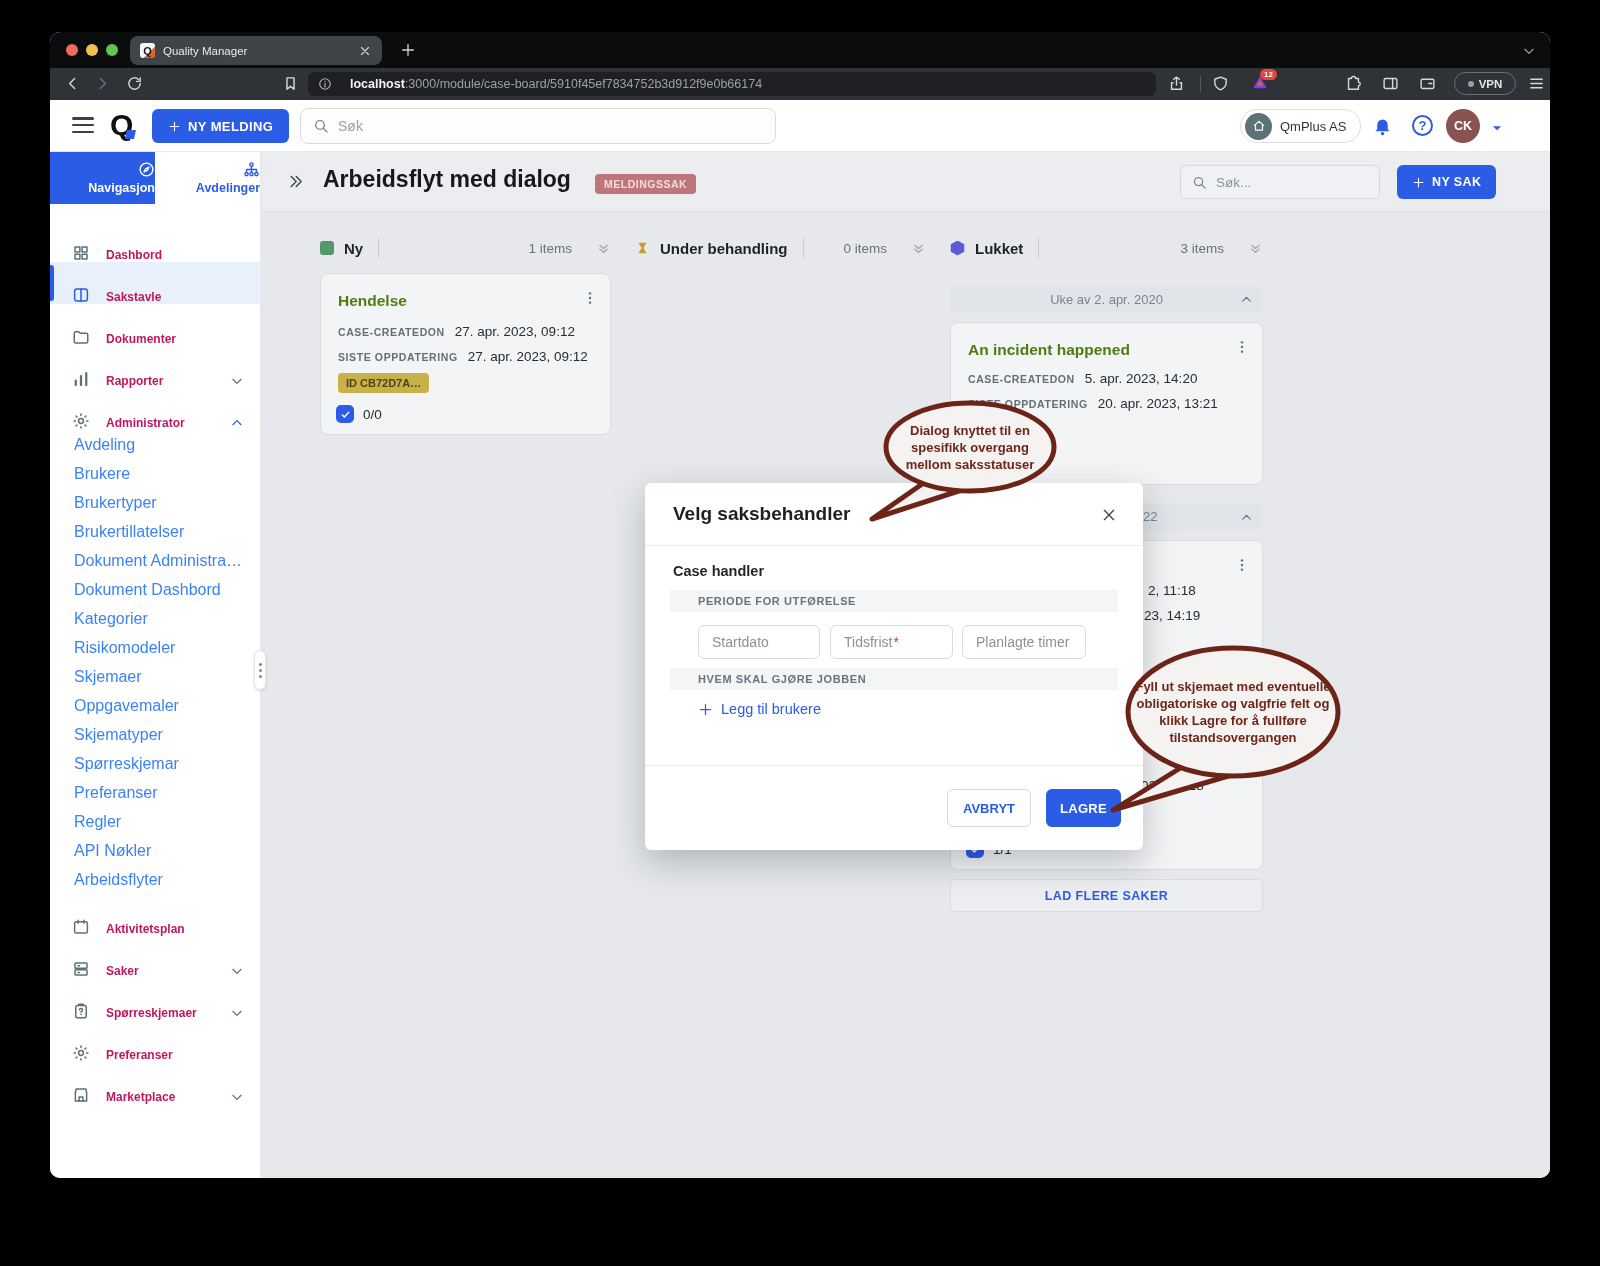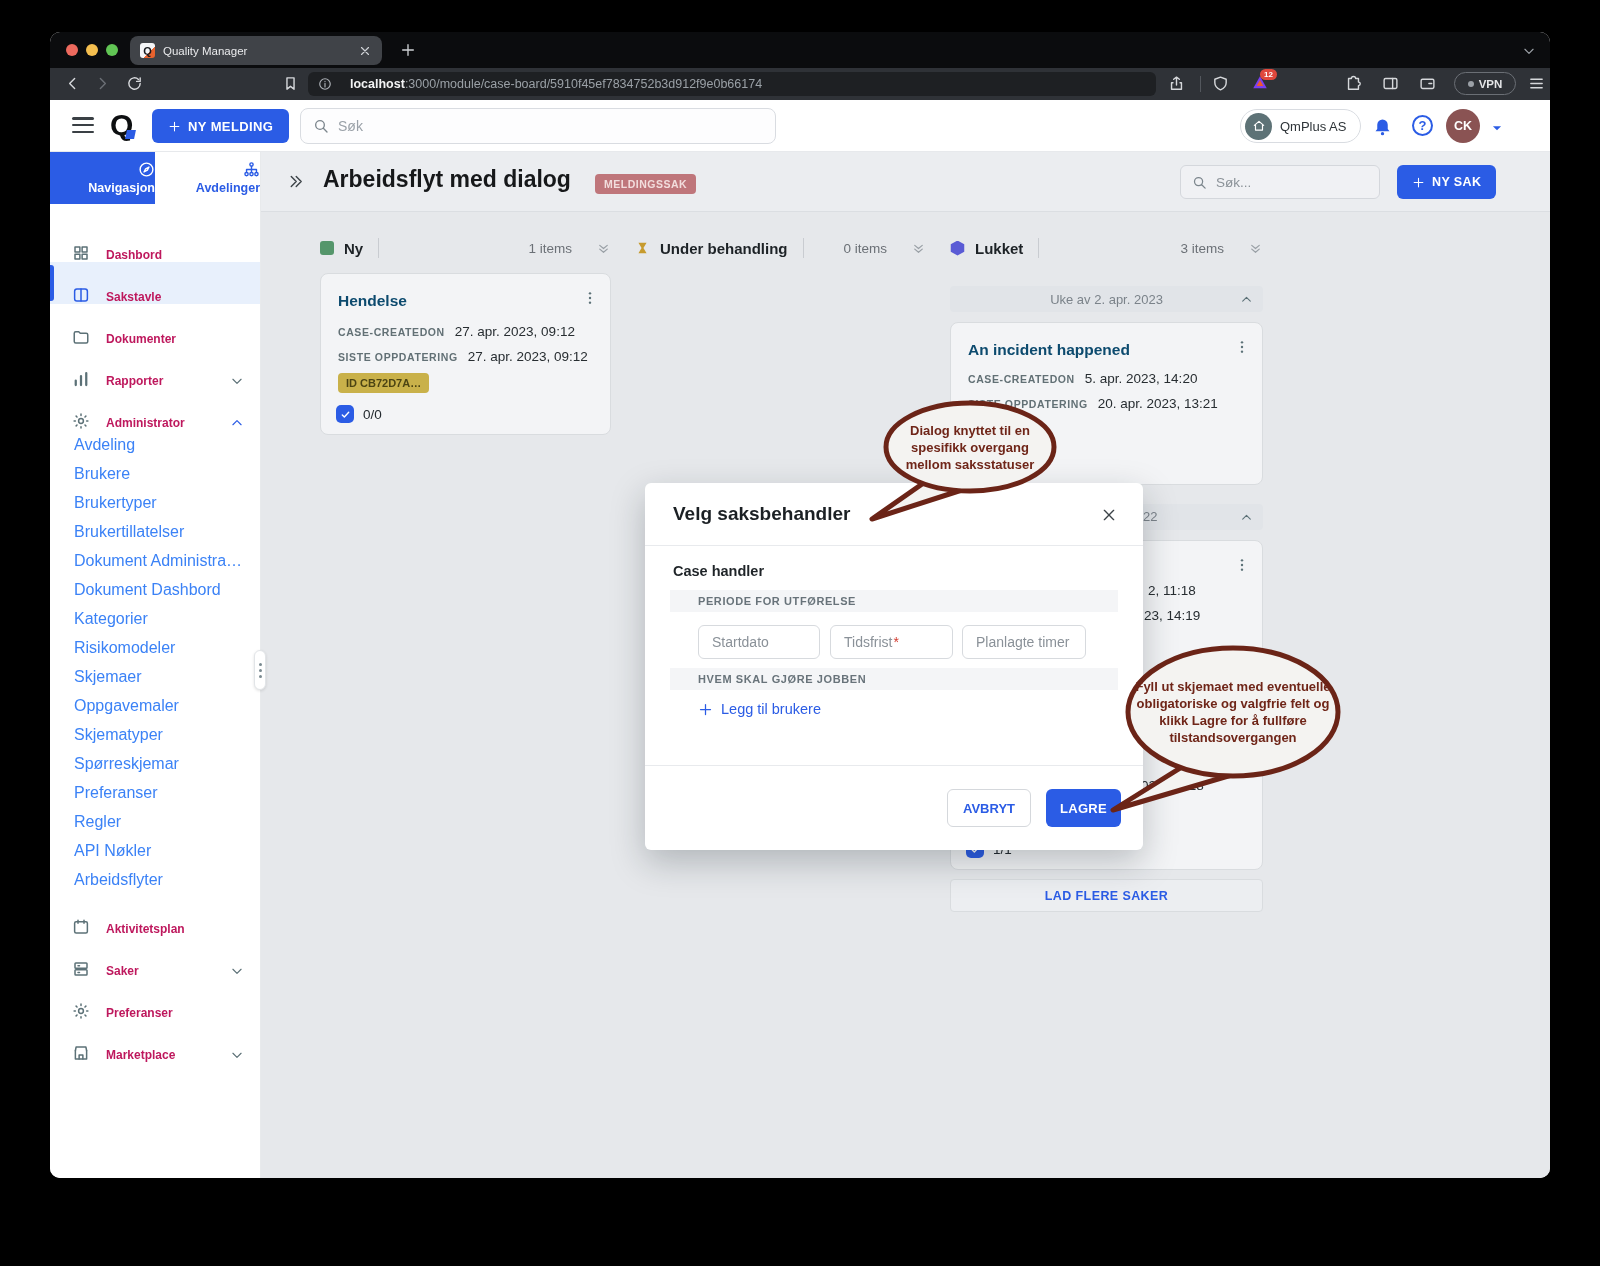--- a/index.html
+++ b/index.html
@@ -92,21 +92,21 @@
   .colhead{display:flex;align-items:center;height:26px;gap:10px}
   .colname{font-size:15px;font-weight:700;color:#1d2226}
   .coldiv{width:1px;height:20px;background:#c9ccd1;margin-left:5px}
   .colcount{margin-left:auto;font-size:13.5px;color:#6b7076}
   .dblchev{width:15px;height:15px;color:#9aa0a6;margin-left:14px;cursor:pointer}
   .sq-green{width:14px;height:14px;border-radius:3px;background:#55966b}
   .hexa{width:15px;height:15px;background:#5a5bd5;clip-path:polygon(50% 0,95% 25%,95% 75%,50% 100%,5% 75%,5% 25%)}
   .hrglass{width:15px;height:16px;color:#c79b2e}
 
   .card{background:#f3f4f6;border:1px solid #d9dcdf;border-radius:8px;position:relative;cursor:pointer}
-  .card .ttl{position:absolute;left:17px;top:18px;font-size:15.5px;font-weight:700;color:#0c4a6e}
+  .card .ttl{position:absolute;left:17px;top:18px;font-size:15.5px;font-weight:700;color:#4d7c0f}
   .kebab{position:absolute;right:12px;top:16px;width:16px;height:16px;color:#5c7177;cursor:pointer}
   .crow{position:absolute;left:17px;display:flex;align-items:center;gap:10px;white-space:nowrap}
   .clab{font-size:10.5px;font-weight:700;color:#627075;letter-spacing:.6px}
   .cval{font-size:13.5px;color:#272d31}
   .idbadge{position:absolute;left:17px;background:#c9b14a;color:#4c4413;font-size:11px;font-weight:700;border-radius:4px;padding:4px 8px}
   .ckbox{width:18px;height:18px;border-radius:5px;background:#2b5ce5;color:#fff;display:flex;align-items:center;justify-content:center;flex:none}
   .ckbox svg{width:11px;height:11px}
   .ckrow{position:absolute;left:15px;display:flex;align-items:center;gap:9px;font-size:13.5px;color:#23292e}
   .ghead{height:26px;background:#e1e4e8;border-radius:4px;position:relative;display:flex;align-items:center;justify-content:center;font-size:13px;color:#7b838a;cursor:pointer}
   .ghead .chev{position:absolute;right:10px;width:13px;height:13px;color:#5c7177}
@@ -341,20 +341,32 @@
               </svg>
             <span>Aktivitetsplan</span>
           </div>
           <div class="sbrow">
             <svg class="ic" viewBox="0 0 24 24">
                 <rect x="4" y="4" width="16" height="7" rx="1"></rect>
                 <rect x="4" y="13" width="16" height="7" rx="1"></rect>
                 <path d="M8 7.5h2M8 16.5h2"></path>
               </svg>
             <span>Saker</span>
+            <svg class="ic chev" viewBox="0 0 24 24">
+                <path d="M5 9l7 7 7-7"></path>
+              </svg>
+          </div>
+          <div class="sbrow">
+            <svg class="ic" viewBox="0 0 24 24">
+                <rect x="5" y="4.5" width="14" height="16.5" rx="2"></rect>
+                <path d="M9 4.5V3h6v1.5"></path>
+                <path d="M10 10.5a2 2 0 1 1 3 1.8c-.6.4-1 .8-1 1.4"></path>
+                <path d="M12 16.2v.3"></path>
+              </svg>
+            <span>Spørreskjemaer</span>
             <svg class="ic chev" viewBox="0 0 24 24">
                 <path d="M5 9l7 7 7-7"></path>
               </svg>
           </div>
           <div class="sbrow">
             <svg class="ic" viewBox="0 0 24 24">
                 <circle cx="12" cy="12" r="3.2"></circle>
                 <path d="M12 4.5V2.8M12 21.2v-1.7M4.5 12H2.8M21.2 12h-1.7M6.7 6.7 5.5 5.5M18.5 18.5l-1.2-1.2M17.3 6.7l1.2-1.2M5.5 18.5l1.2-1.2"></path>
               </svg>
             <span>Preferanser</span>
@@ -457,21 +469,21 @@
             <div class="colhead">
               <span class="hexa"></span>
               <span class="colname">Lukket</span>
               <span class="coldiv"></span>
               <span class="colcount">3 items</span>
               <svg class="ic dblchev" viewBox="0 0 24 24">
                   <path d="M6 7l6 5 6-5M6 13l6 5 6-5"></path>
                 </svg>
             </div>
             <div class="ghead" style="margin-top:25px">
-              <span>Uke av 2. apr. 2023</span>
+              <span>Uke av 2. apr. 2020</span>
               <svg class="ic chev" viewBox="0 0 24 24">
                   <path d="M5 15l7-7 7 7"></path>
                 </svg>
             </div>
             <div class="card" style="margin-top:10px;height:163px">
               <div class="ttl">An incident happened</div>
               <svg class="kebab" viewBox="0 0 24 24">
                   <circle cx="12" cy="5" r="1.8" fill="currentColor"></circle>
                   <circle cx="12" cy="12" r="1.8" fill="currentColor"></circle>
                   <circle cx="12" cy="19" r="1.8" fill="currentColor"></circle>

